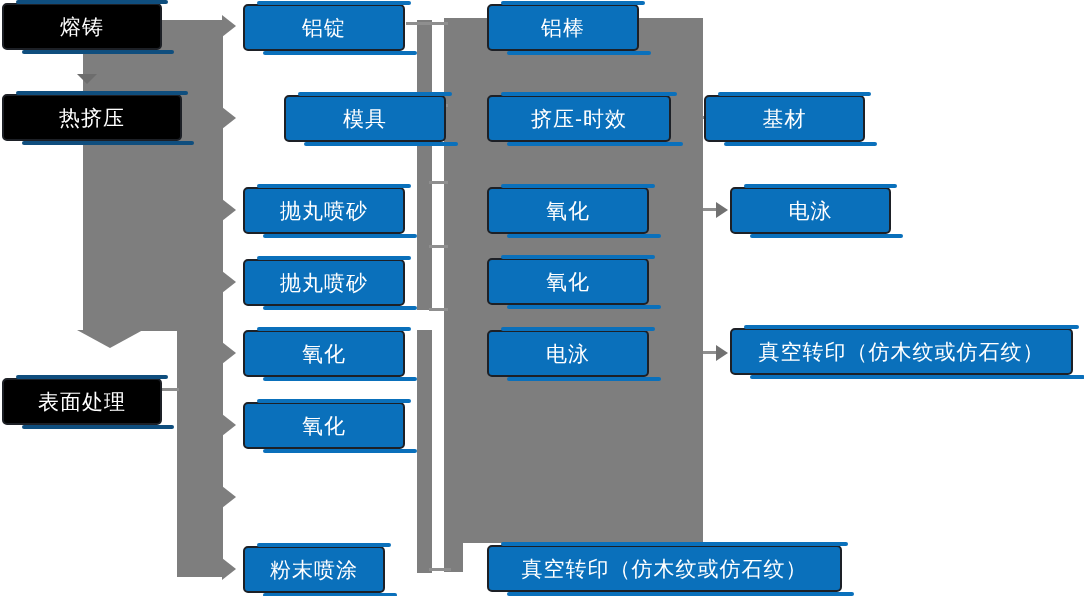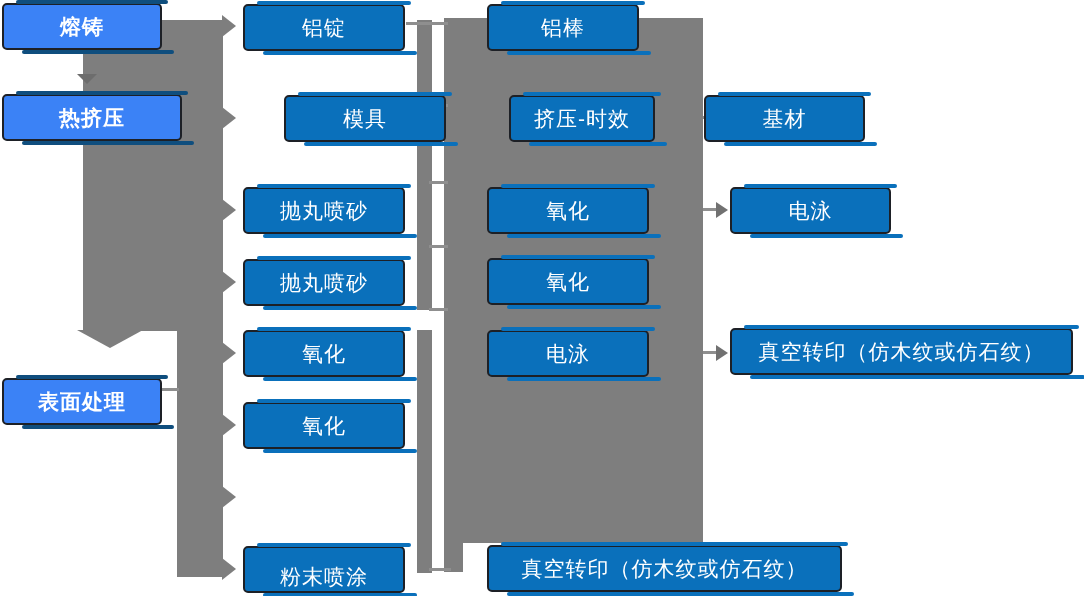--- a/index.html
+++ b/index.html
@@ -26,21 +26,21 @@
   .node{
     position:absolute;display:flex;align-items:center;justify-content:center;
     box-sizing:border-box;border:2px solid #1d2026;border-radius:5px;
     color:#ffffff;font-size:21px;letter-spacing:1px;white-space:nowrap;
   }
   .node::before{content:"";position:absolute;left:12px;right:-8px;top:-5px;height:4px;
     background:var(--accent);border-radius:2px;}
   .node::after{content:"";position:absolute;left:18px;right:-14px;bottom:-6px;height:4px;
     background:var(--accent);border-radius:2px;}
   .node.bright{background:#0a70bb;--accent:#0a70bb;}
-  .node.dark{background:#3b82f6;font-weight:bold;--accent:#0f4e7e;}
+  .node.dark{background:#000000;--accent:#0f4e7e;}
   .node span{position:relative;z-index:2;}
 </style>
 </head>
 <body>
 
 <div class="canvas">
 
   <div class="gray" style="left:83px;top:20px;width:140px;height:311px;"></div>
   <div class="gray" style="left:177px;top:331px;width:46px;height:246px;"></div>
 
@@ -98,28 +98,28 @@
   </div>
   <div class="node bright" style="left:243px;top:259px;width:162px;height:47px;">
     <span>抛丸喷砂</span>
   </div>
   <div class="node bright" style="left:243px;top:330px;width:162px;height:47px;">
     <span>氧化</span>
   </div>
   <div class="node bright" style="left:243px;top:402px;width:162px;height:47px;">
     <span>氧化</span>
   </div>
-  <div class="node bright" style="left:243px;top:546px;width:162px;height:47px;align-items:flex-end;">
+  <div class="node bright" style="left:243px;top:546px;width:142px;height:47px;">
     <span>粉末喷涂</span>
   </div>
 
   <div class="node bright" style="left:487px;top:4px;width:152px;height:47px;">
     <span>铝棒</span>
   </div>
-  <div class="node bright" style="left:487px;top:95px;width:146px;height:47px;margin-left:22px;">
+  <div class="node bright" style="left:487px;top:95px;width:184px;height:47px;">
     <span>挤压-时效</span>
   </div>
   <div class="node bright" style="left:487px;top:187px;width:162px;height:47px;">
     <span>氧化</span>
   </div>
   <div class="node bright" style="left:487px;top:258px;width:162px;height:47px;">
     <span>氧化</span>
   </div>
   <div class="node bright" style="left:487px;top:330px;width:162px;height:47px;">
     <span>电泳</span>

